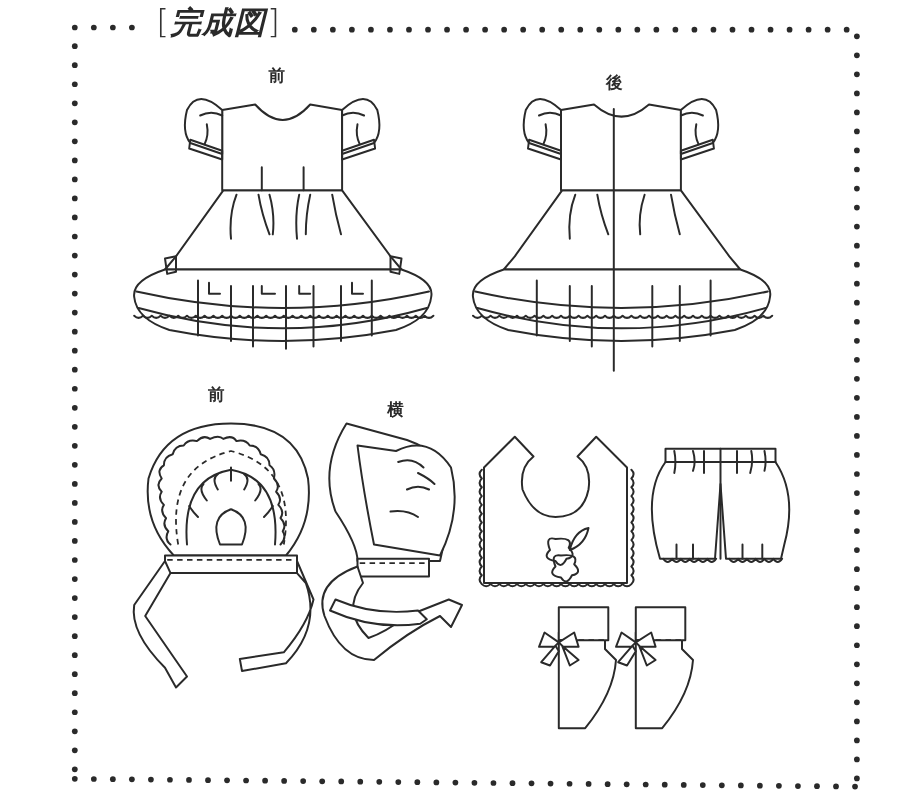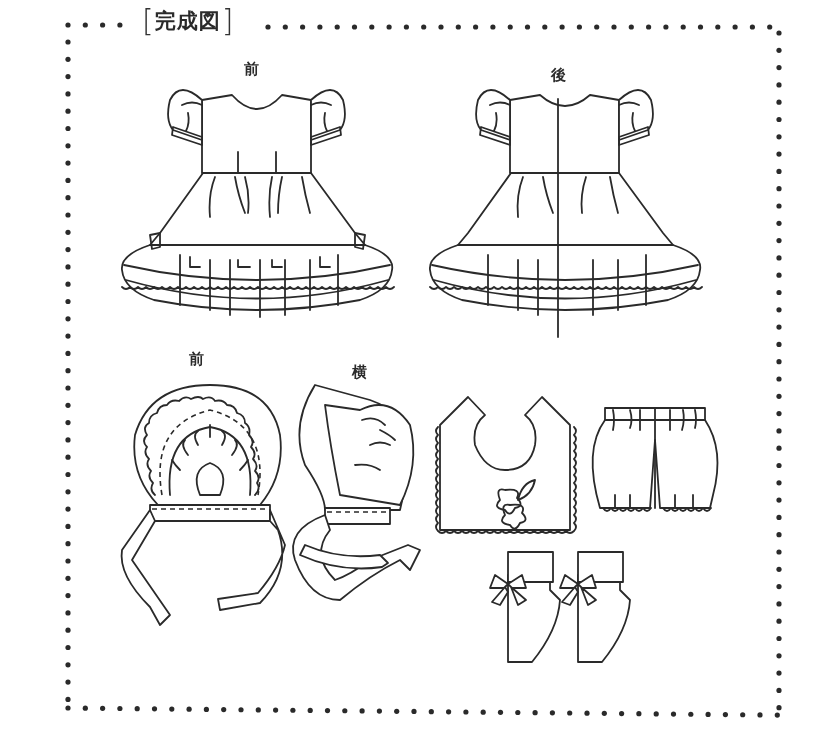--- a/index.html
+++ b/index.html
@@ -1,20 +1,20 @@
 <!DOCTYPE html>
 <html><head>
 <meta charset="utf-8">
 <style>
   html, body { margin:0; padding:0; background:#ffffff; }
   body { width:837px; height:736px; position:relative; overflow:hidden; font-family:"DejaVu Sans", sans-serif; }
   #canvas { position:absolute; left:0; top:0; width:837px; height:736px; }
   .title { position:absolute; left:138px; top:3px; height:36px; display:flex; align-items:center; background:#fff; padding:0 4px; }
   .title .br { font-size:30px; color:#333; font-weight:300; line-height:1; font-family:"DejaVu Sans", sans-serif; }
-  .title .tx { font-size:21px; font-weight:bold; color:#2a2a2a; letter-spacing:1px; margin:0 1px; }
+  .title .tx { font-size:28px; font-weight:bold; color:#2a2a2a; letter-spacing:1px; margin:0 1px;font-style:italic; }
   .lbl { position:absolute; font-size:15px; font-weight:bold; color:#2b2b2b; }
   svg .ln { fill:none; stroke:#2a2a2a; stroke-width:1.8; stroke-linejoin:round; stroke-linecap:round; }
   svg .fl { fill:#fff; stroke:#2a2a2a; stroke-width:1.8; stroke-linejoin:round; }
   svg .ds { fill:none; stroke:#2a2a2a; stroke-width:1.6; stroke-dasharray:5 4; }
 </style>
 </head>
 <body>
 
 <svg id="canvas" viewBox="0 0 837 736" xmlns="http://www.w3.org/2000/svg">
 

